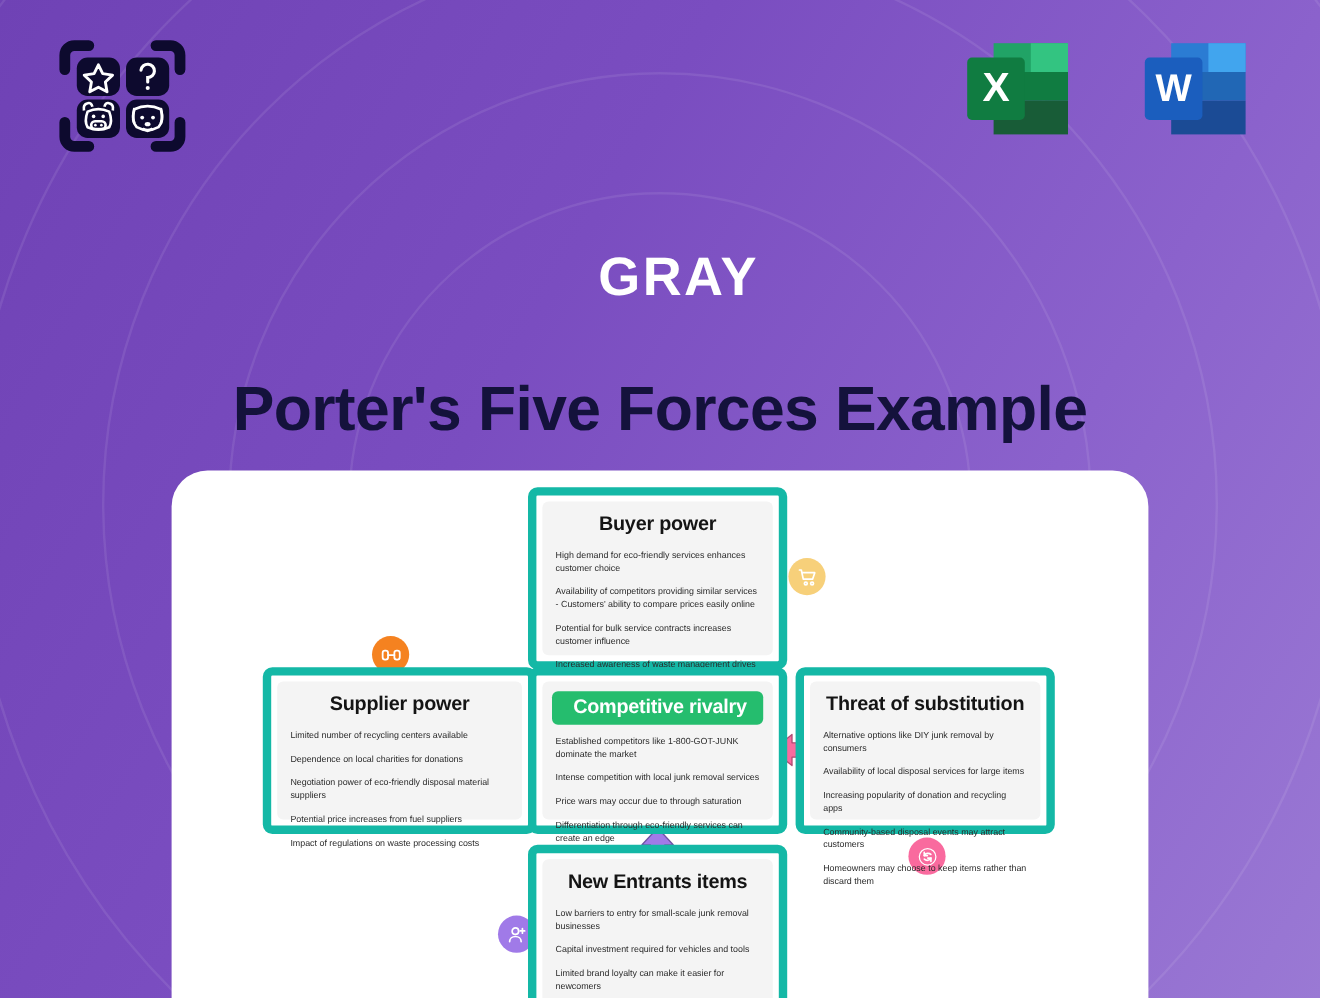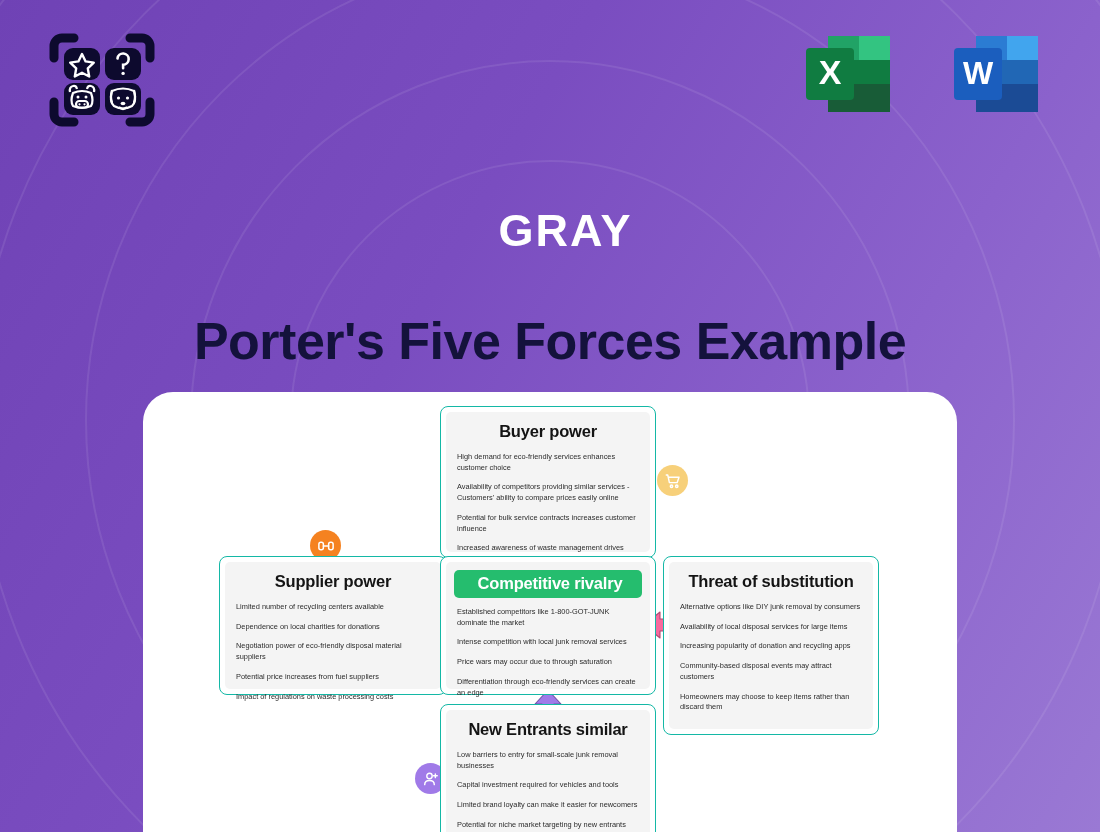--- a/index.html
+++ b/index.html
@@ -71,21 +71,21 @@
     width: 814px; height: 520px;
     background: #ffffff;
     border-radius: 30px;
     overflow: hidden;
   }
 
   
   .card {
     position: absolute;
     background: #ffffff;
-    border: 1px solid #14b8a6;
+    border: 7px solid #14b8a6;
     border-radius: 8px;
     padding: 5px;
   }
   .card-inner {
     background: #f4f4f4;
     border-radius: 5px;
     width: 100%; height: 100%;
     padding: 10px 11px 12px 11px;
   }
   .card-title {
@@ -110,21 +110,21 @@
     line-height: 1.45;
     color: #2b2b2b;
     margin-bottom: 9px;
   }
   .bullets li:last-child { margin-bottom: 0; }
 
   
   #card-buyer       { left: 297px; top: 14px;  width: 216px; height: 152px; }
   #card-supplier    { left: 76px;  top: 164px; width: 228px; height: 139px; }
   #card-rivalry     { left: 297px; top: 164px; width: 216px; height: 139px; }
-  #card-substitution{ left: 520px; top: 164px; width: 216px; height: 179px; }
+  #card-substitution{ left: 520px; top: 164px; width: 216px; height: 139px; }
   #card-entrants    { left: 297px; top: 312px; width: 216px; height: 152px; }
 
   
   .arrow { position: absolute; }
   .arrow svg { display: block; }
 
   
   .badge {
     position: absolute;
     width: 31px; height: 31px;
@@ -313,21 +313,21 @@
           <li>Availability of local disposal services for large items</li>
           <li>Increasing popularity of donation and recycling apps</li>
           <li>Community-based disposal events may attract customers</li>
           <li>Homeowners may choose to keep items rather than discard them</li>
         </ul>
       </div>
     </div>
 
     <div class="card" id="card-entrants">
       <div class="card-inner">
-        <div class="card-title">New Entrants similar</div>
+        <div class="card-title">New Entrants items</div>
         <ul class="bullets">
           <li>Low barriers to entry for small-scale junk removal businesses</li>
           <li>Capital investment required for vehicles and tools</li>
           <li>Limited brand loyalty can make it easier for newcomers</li>
           <li>Potential for niche market targeting by new entrants</li>
 
         </ul>
       </div>
     </div>
 

